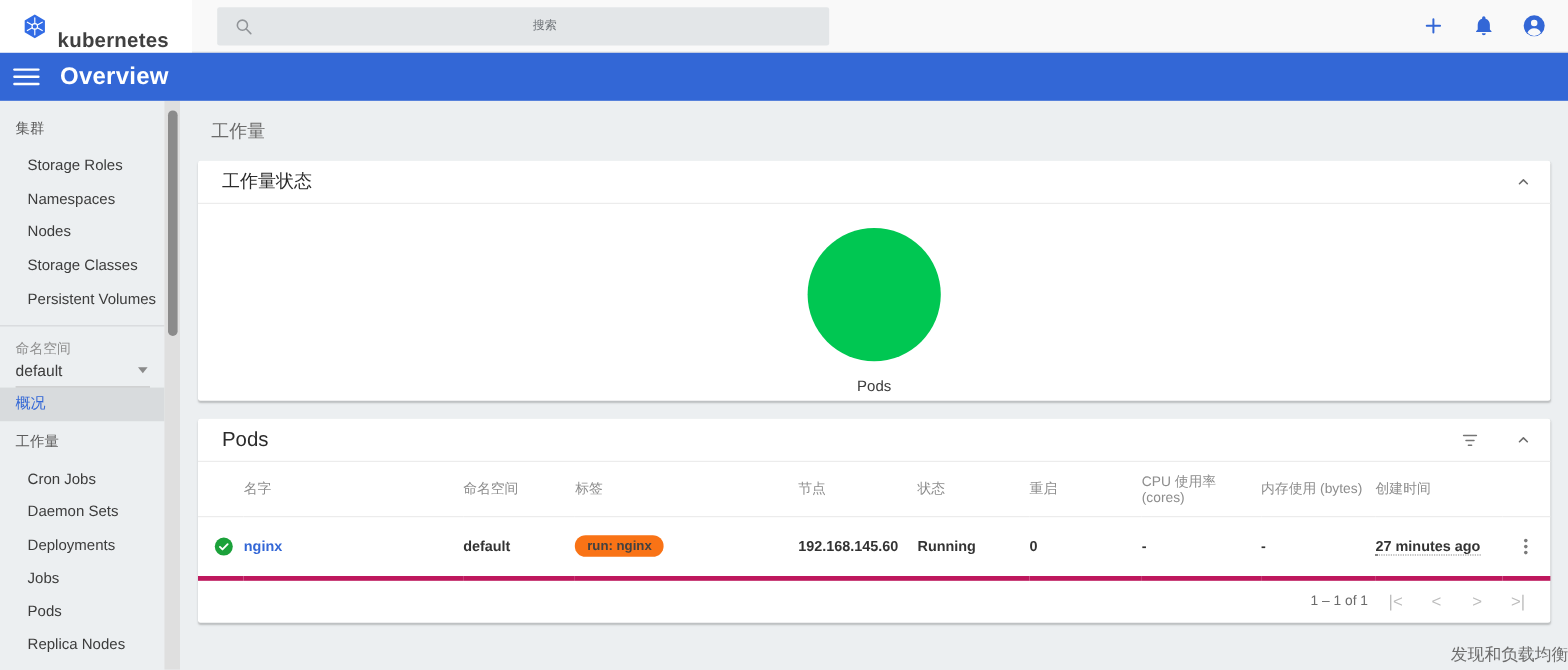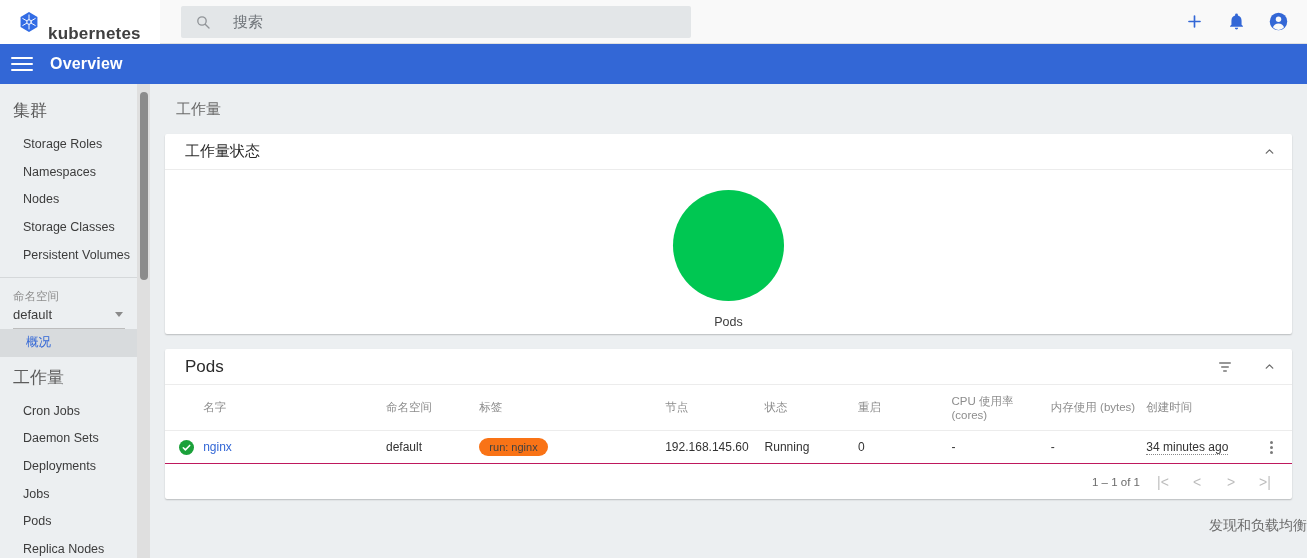--- a/index.html
+++ b/index.html
@@ -39,22 +39,23 @@
     background: #e3e6e8;
     border-radius: 2px;
     display: flex; align-items: center;
     padding: 0 14px;
     flex: 0 0 auto;
   }
   .search-icon { width: 16px; height: 16px; flex: 0 0 auto; opacity: .62; }
   .search-input {
     border: none; outline: none; background: transparent;
     margin-left: 20px; width: 100%;
-    font-size: 15px; color: #3c4043;
+    font-size: 10px; color: #3c4043;
     font-family: "Liberation Sans", "DejaVu Sans", sans-serif;
+    text-align: center;
   }
   .search-input::placeholder { color: #70757a; }
   .topbar-actions {
     margin-left: auto; display: flex; align-items: center;
     gap: 16px; padding-right: 16px;
   }
   .tb-icon {
     width: 26px; height: 26px; display: flex;
     align-items: center; justify-content: center;
     cursor: pointer; color: #3367d6;
@@ -69,44 +70,44 @@
     padding-left: 11px;
     z-index: 5;
   }
   .hamburger {
     width: 22px; height: 20px;
     display: flex; flex-direction: column; justify-content: center;
     gap: 4px; cursor: pointer; margin-right: 8px;
   }
   .hamburger span { display: block; height: 2px; background: #fff; border-radius: 1px; }
   .bluebar-title {
-    color: #fff; font-size: 16px; font-weight: bold;
+    color: #fff; font-size: 20px; font-weight: bold;
     letter-spacing: .2px; margin-left: 9px;
   }
 
   
   .sidebar {
     position: absolute; top: 84px; left: 0;
     width: 150px; height: 474px;
     background: #eceff1;
     overflow: hidden;
   }
   .sb-inner { width: 137px; padding-top: 6px; }
   .sb-section {
-    font-size: 17px; color: #5c5c5c;
+    font-size: 12px; color: #5c5c5c;
     padding: 9px 0 9px 13px;
   }
   .sb-item {
     font-size: 12.5px; color: #3c3c3c;
     padding: 6px 0 6px 23px;
     cursor: pointer; line-height: 1.25;
   }
   .sb-item.active {
     background: #d8dbdd; color: #3367d6;
-    padding-left: 26px;
+    padding-left: 13px;
   }
   .sb-divider {
     height: 1px; background: #d5d8da;
     margin: 8px 0 0 0; width: 137px;
   }
   .ns-label {
     font-size: 11.5px; color: #8e8e8e;
     padding: 11px 0 3px 13px;
   }
   .ns-select {
@@ -175,22 +176,23 @@
   .pie-label { font-size: 12.5px; color: #3c3c3c; margin-top: 14px; }
 
   
   table { width: 100%; border-collapse: collapse; table-layout: fixed; }
   th {
     font-size: 11.5px; color: #8d8d8d; font-weight: normal;
     text-align: left; padding: 9px 0 9px 0; height: 29px;
     border-bottom: 1px solid #ececec;
   }
   td {
-    font-size: 12px; color: #333; padding: 0; height: 33px;
-    border-bottom: 1px solid #be185d;
+    font-size: 12px; color: #333; padding: 0; height: 51px;
+    border-bottom: 4px solid #be185d;
+    font-weight: bold;
   }
   .c-status  { width: 38px; padding-left: 14px !important; }
   .c-name    { width: 182px; }
   .c-ns      { width: 93px; }
   .c-labels  { width: 185px; }
   .c-node    { width: 99px; }
   .c-state   { width: 93px; }
   .c-restart { width: 93px; }
   .c-cpu     { width: 99px; }
   .c-mem     { width: 95px; }
@@ -394,21 +396,21 @@
           <td class="c-ns">default</td>
           <td class="c-labels">
             <span class="chip">run: nginx</span>
           </td>
           <td class="c-node">192.168.145.60</td>
           <td class="c-state">Running</td>
           <td class="c-restart">0</td>
           <td class="c-cpu">-</td>
           <td class="c-mem">-</td>
           <td class="c-created">
-            <span class="dashed">34 minutes ago</span>
+            <span class="dashed">27 minutes ago</span>
           </td>
           <td class="c-menu">
             <span class="kebab">
               <i></i>
                 <i></i>
                 <i></i>
             </span>
           </td>
         </tr>
       </tbody>

